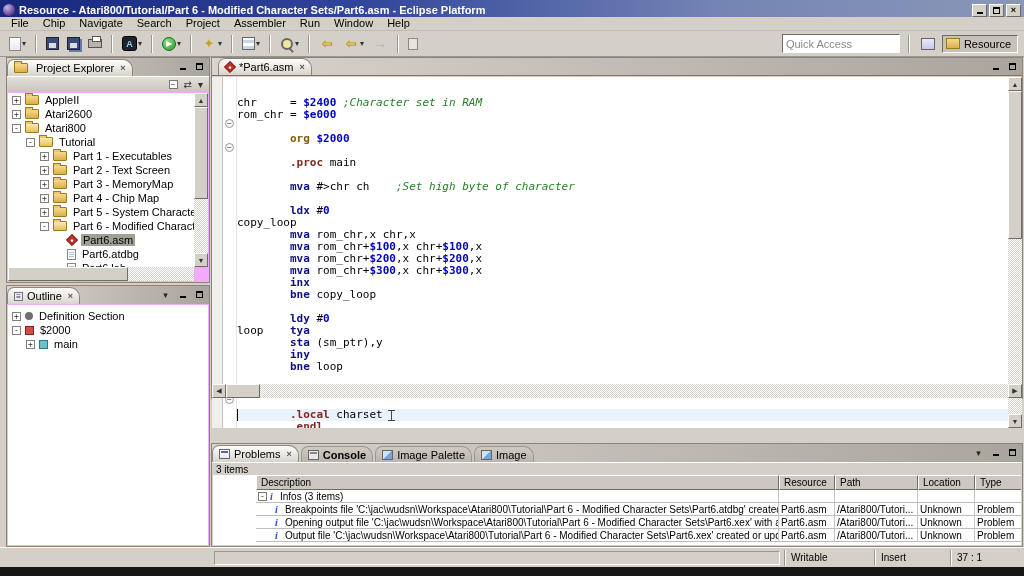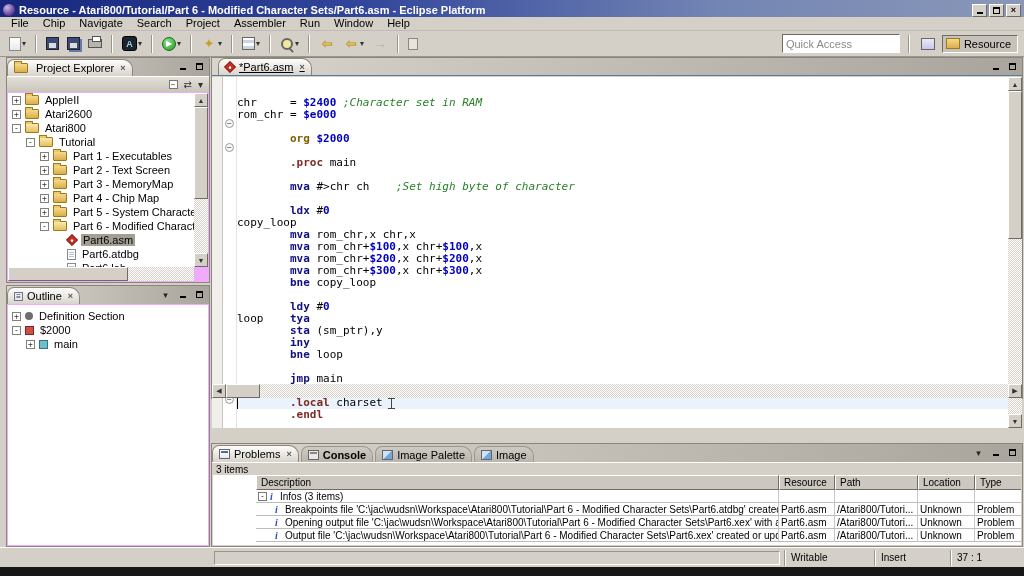--- a/index.html
+++ b/index.html
@@ -100,21 +100,21 @@
   .tlabel { padding:0 2px; }
   .tree-row.selected .tlabel { background:#a2a096; }
 
   
   .sb-track { background:repeating-conic-gradient(#ffffff 0 25%, #d6d2ca 0 50%) 0 0/2px 2px; position:absolute; }
   .sb-btn { position:absolute; width:14px; height:14px; background:#d4d0c8; border:1px solid; border-color:#fff #6e6a64 #6e6a64 #fff;
     font-size:7px; color:#333; display:flex; align-items:center; justify-content:center; }
   .sb-thumb { position:absolute; background:#d4d0c8; border:1px solid; border-color:#fff #6e6a64 #6e6a64 #fff; }
 
   
-  .editor { position:absolute; left:211px; top:57px; width:812px; height:342px; background:#d4d0c8; border:1px solid #8a867e;text-decoration:underline; }
+  .editor { position:absolute; left:211px; top:57px; width:812px; height:342px; background:#d4d0c8; border:1px solid #8a867e; }
   .editor-tabbar { height:18px; background:linear-gradient(90deg,#d9d5cd,#a9a59d); display:flex; align-items:flex-end; position:relative;
     border-bottom:1px solid #5a7aa0; }
   .editor-body { position:absolute; left:0; top:19px; width:810px; height:351px; background:#fff; display:flex; }
   .ruler-annotation { width:11px; background:#f0efec; border-right:1px solid #c8c4bc; flex:none; }
   .ruler-fold { width:14px; background:#fff; border-right:1px solid #e4e4e4; flex:none; padding-top:4px; }
   .fold-cell { height:12px; display:flex; align-items:center; justify-content:center; }
   .fold-mark { width:9px; height:9px; border:1px solid #9a9a9a; border-radius:50%; background:#f8f8f8;
     font-size:8px; line-height:7px; text-align:center; color:#555; font-family:"DejaVu Sans Mono",monospace; }
   .code { flex:1; padding-top:20px; position:relative; overflow:hidden;
     font-family:"DejaVu Sans Mono","Liberation Mono",monospace; font-size:11px; }
@@ -471,20 +471,21 @@
           <div class="code-line"><span class="tk-p">        </span><span class="tk-d">.proc</span><span class="tk-p"> main</span></div>
           <div class="code-line"></div>
           <div class="code-line"><span class="tk-p">        </span><span class="tk-i">mva</span><span class="tk-p"> #&gt;chr ch    </span><span class="tk-c">;Set high byte of character</span></div>
           <div class="code-line"></div>
           <div class="code-line"><span class="tk-p">        </span><span class="tk-i">ldx</span><span class="tk-p"> #</span><span class="tk-n">0</span></div>
           <div class="code-line"><span class="tk-p">copy_loop</span></div>
           <div class="code-line"><span class="tk-p">        </span><span class="tk-i">mva</span><span class="tk-p"> rom_chr,x chr,x</span></div>
           <div class="code-line"><span class="tk-p">        </span><span class="tk-i">mva</span><span class="tk-p"> rom_chr+</span><span class="tk-n">$100</span><span class="tk-p">,x chr+</span><span class="tk-n">$100</span><span class="tk-p">,x</span></div>
           <div class="code-line"><span class="tk-p">        </span><span class="tk-i">mva</span><span class="tk-p"> rom_chr+</span><span class="tk-n">$200</span><span class="tk-p">,x chr+</span><span class="tk-n">$200</span><span class="tk-p">,x</span></div>
           <div class="code-line"><span class="tk-p">        </span><span class="tk-i">mva</span><span class="tk-p"> rom_chr+</span><span class="tk-n">$300</span><span class="tk-p">,x chr+</span><span class="tk-n">$300</span><span class="tk-p">,x</span></div>
+          <div class="code-line"><span class="tk-p">        </span><span class="tk-i">inx</span></div>
           <div class="code-line"><span class="tk-p">        </span><span class="tk-i">bne</span><span class="tk-p"> copy_loop</span></div>
           <div class="code-line"></div>
           <div class="code-line"><span class="tk-p">        </span><span class="tk-i">ldy</span><span class="tk-p"> #</span><span class="tk-n">0</span></div>
           <div class="code-line"><span class="tk-p">loop    </span><span class="tk-i">tya</span></div>
           <div class="code-line"><span class="tk-p">        </span><span class="tk-i">sta</span><span class="tk-p"> (sm_ptr),y</span></div>
           <div class="code-line"><span class="tk-p">        </span><span class="tk-i">iny</span></div>
           <div class="code-line"><span class="tk-p">        </span><span class="tk-i">bne</span><span class="tk-p"> loop</span></div>
           <div class="code-line"></div>
           <div class="code-line"><span class="tk-p">        </span><span class="tk-i">jmp</span><span class="tk-p"> main</span></div>
           <div class="code-line"></div>

